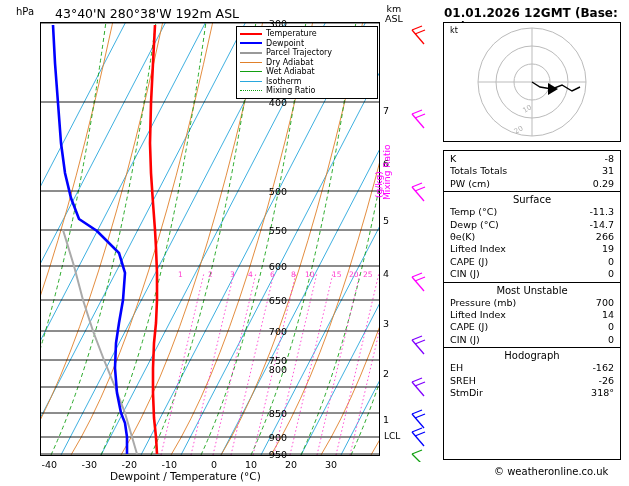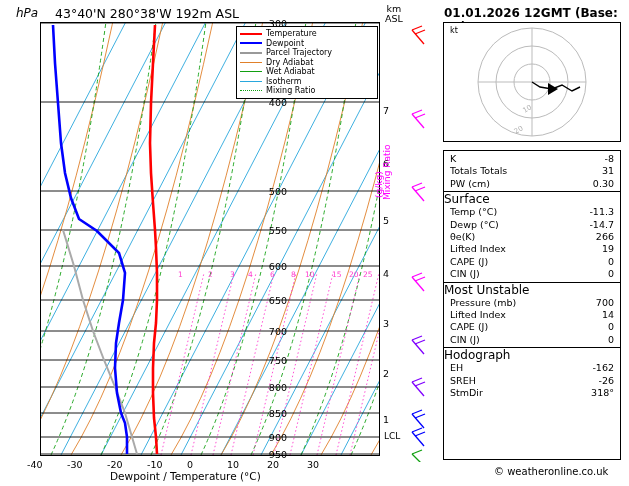--- a/index.html
+++ b/index.html
@@ -1,35 +1,35 @@
 <!DOCTYPE html>
 <html><head>
 <meta charset="utf-8">
 <style>
   html,body{margin:0;padding:0;}
   body{width:629px;height:486px;background:#fff;font-family:"DejaVu Sans",sans-serif;position:relative;overflow:hidden;}
   .root{position:absolute;inset:0;}
   .abs{position:absolute;}
   #skewt-title{left:55px;top:6px;font-size:12.5px;font-weight:normal;color:#000;}
-  #hpa-label{left:16px;top:6px;font-size:12px;color:#000;font-style:italic;}
+  #hpa-label{left:16px;top:6px;font-size:10px;color:#000;}
   #km-label{left:383px;top:4px;font-size:9.5px;color:#000;line-height:10px;text-align:center;width:22px;}
   #rightdate{left:444px;top:6px;font-size:12px;font-weight:bold;color:#000;}
   .plotbox{left:40px;top:22px;width:340px;height:434px;border:1px solid #000;box-sizing:border-box;background:#fff;}
   .ytick{position:absolute;right:342px;font-size:9.5px;color:#000;text-align:right;width:34px;}
-  .xtick{position:absolute;top:459px;font-size:9.5px;color:#000;text-align:left;width:30px;}
+  .xtick{position:absolute;top:459px;font-size:9.5px;color:#000;text-align:right;width:30px;}
   #xaxis-label{left:110px;top:470px;font-size:10.5px;color:#000;}
   .legendbox{left:236px;top:26px;width:142px;background:#fff;border:1px solid #000;padding:2px 3px;box-sizing:border-box;}
   .legrow{display:flex;align-items:center;height:9.5px;}
   .legline{width:22px;height:0;border-top-width:2px;border-top-style:solid;margin-right:4px;}
   .legtext{font-size:8px;color:#000;line-height:9.5px;}
   .hodobox{left:443px;top:22px;width:178px;height:120px;border:1px solid #000;background:#fff;box-sizing:border-box;}
   #hodo-kt{left:450px;top:26px;font-size:8px;color:#000;text-align:right;}
   .tablebox{left:443px;top:150px;width:178px;height:310px;border:1px solid #000;background:#fff;box-sizing:border-box;padding:2px 0;}
   .trow{display:flex;justify-content:space-between;font-size:9.5px;line-height:12.4px;padding:0 6px;color:#000;font-family:"DejaVu Sans",sans-serif;}
-  .thead{text-align:left;font-size:12px;line-height:13px;color:#000;}
+  .thead{text-align:center;font-size:10px;line-height:13px;color:#000;}
   .hr{border-top:1px solid #000;margin:1px 0;}
   #copyright{left:448px;top:466px;font-size:10px;color:#000;font-weight:normal;margin-left:46px;}
   #mixlabel{position:absolute;left:382px;top:200px;font-size:9px;color:#f0f;transform:rotate(-90deg);transform-origin:left top;white-space:nowrap;}
   #glkg{position:absolute;left:374px;top:198px;font-size:9px;color:#f0f;transform:rotate(-90deg);transform-origin:left top;white-space:nowrap;}
   .kmtick{position:absolute;left:383px;font-size:9.5px;color:#000;}
   #lcl{position:absolute;left:384px;top:431px;font-size:9px;color:#000;}
   svg{display:block;}
 </style>
 </head>
 <body>
@@ -142,21 +142,21 @@
   </div>
 
   <div class="ytick" style="top:18px">300</div>
   <div class="ytick" style="top:97px">400</div>
   <div class="ytick" style="top:186px">500</div>
   <div class="ytick" style="top:225px">550</div>
   <div class="ytick" style="top:261px">600</div>
   <div class="ytick" style="top:295px">650</div>
   <div class="ytick" style="top:326px">700</div>
   <div class="ytick" style="top:355px">750</div>
-  <div class="ytick" style="top:382px">800</div>
+  <div class="ytick" style="top:364px">800</div>
   <div class="ytick" style="top:408px">850</div>
   <div class="ytick" style="top:432px">900</div>
   <div class="ytick" style="top:449px">950</div>
 
   <div class="xtick" style="left:27px">-40</div>
   <div class="xtick" style="left:67px">-30</div>
   <div class="xtick" style="left:107px">-20</div>
   <div class="xtick" style="left:147px">-10</div>
   <div class="xtick" style="left:187px">0</div>
   <div class="xtick" style="left:227px">10</div>
@@ -282,21 +282,21 @@
     <div class="trow">
       <span>K</span>
       <span>-8</span>
     </div>
     <div class="trow">
       <span>Totals Totals</span>
       <span>31</span>
     </div>
     <div class="trow">
       <span>PW (cm)</span>
-      <span>0.30</span>
+      <span>0.29</span>
     </div>
     <div class="hr"></div>
     <div class="thead">Surface</div>
     <div class="trow">
       <span>Temp (°C)</span>
       <span>-11.3</span>
     </div>
     <div class="trow">
       <span>Dewp (°C)</span>
       <span>-14.7</span>

